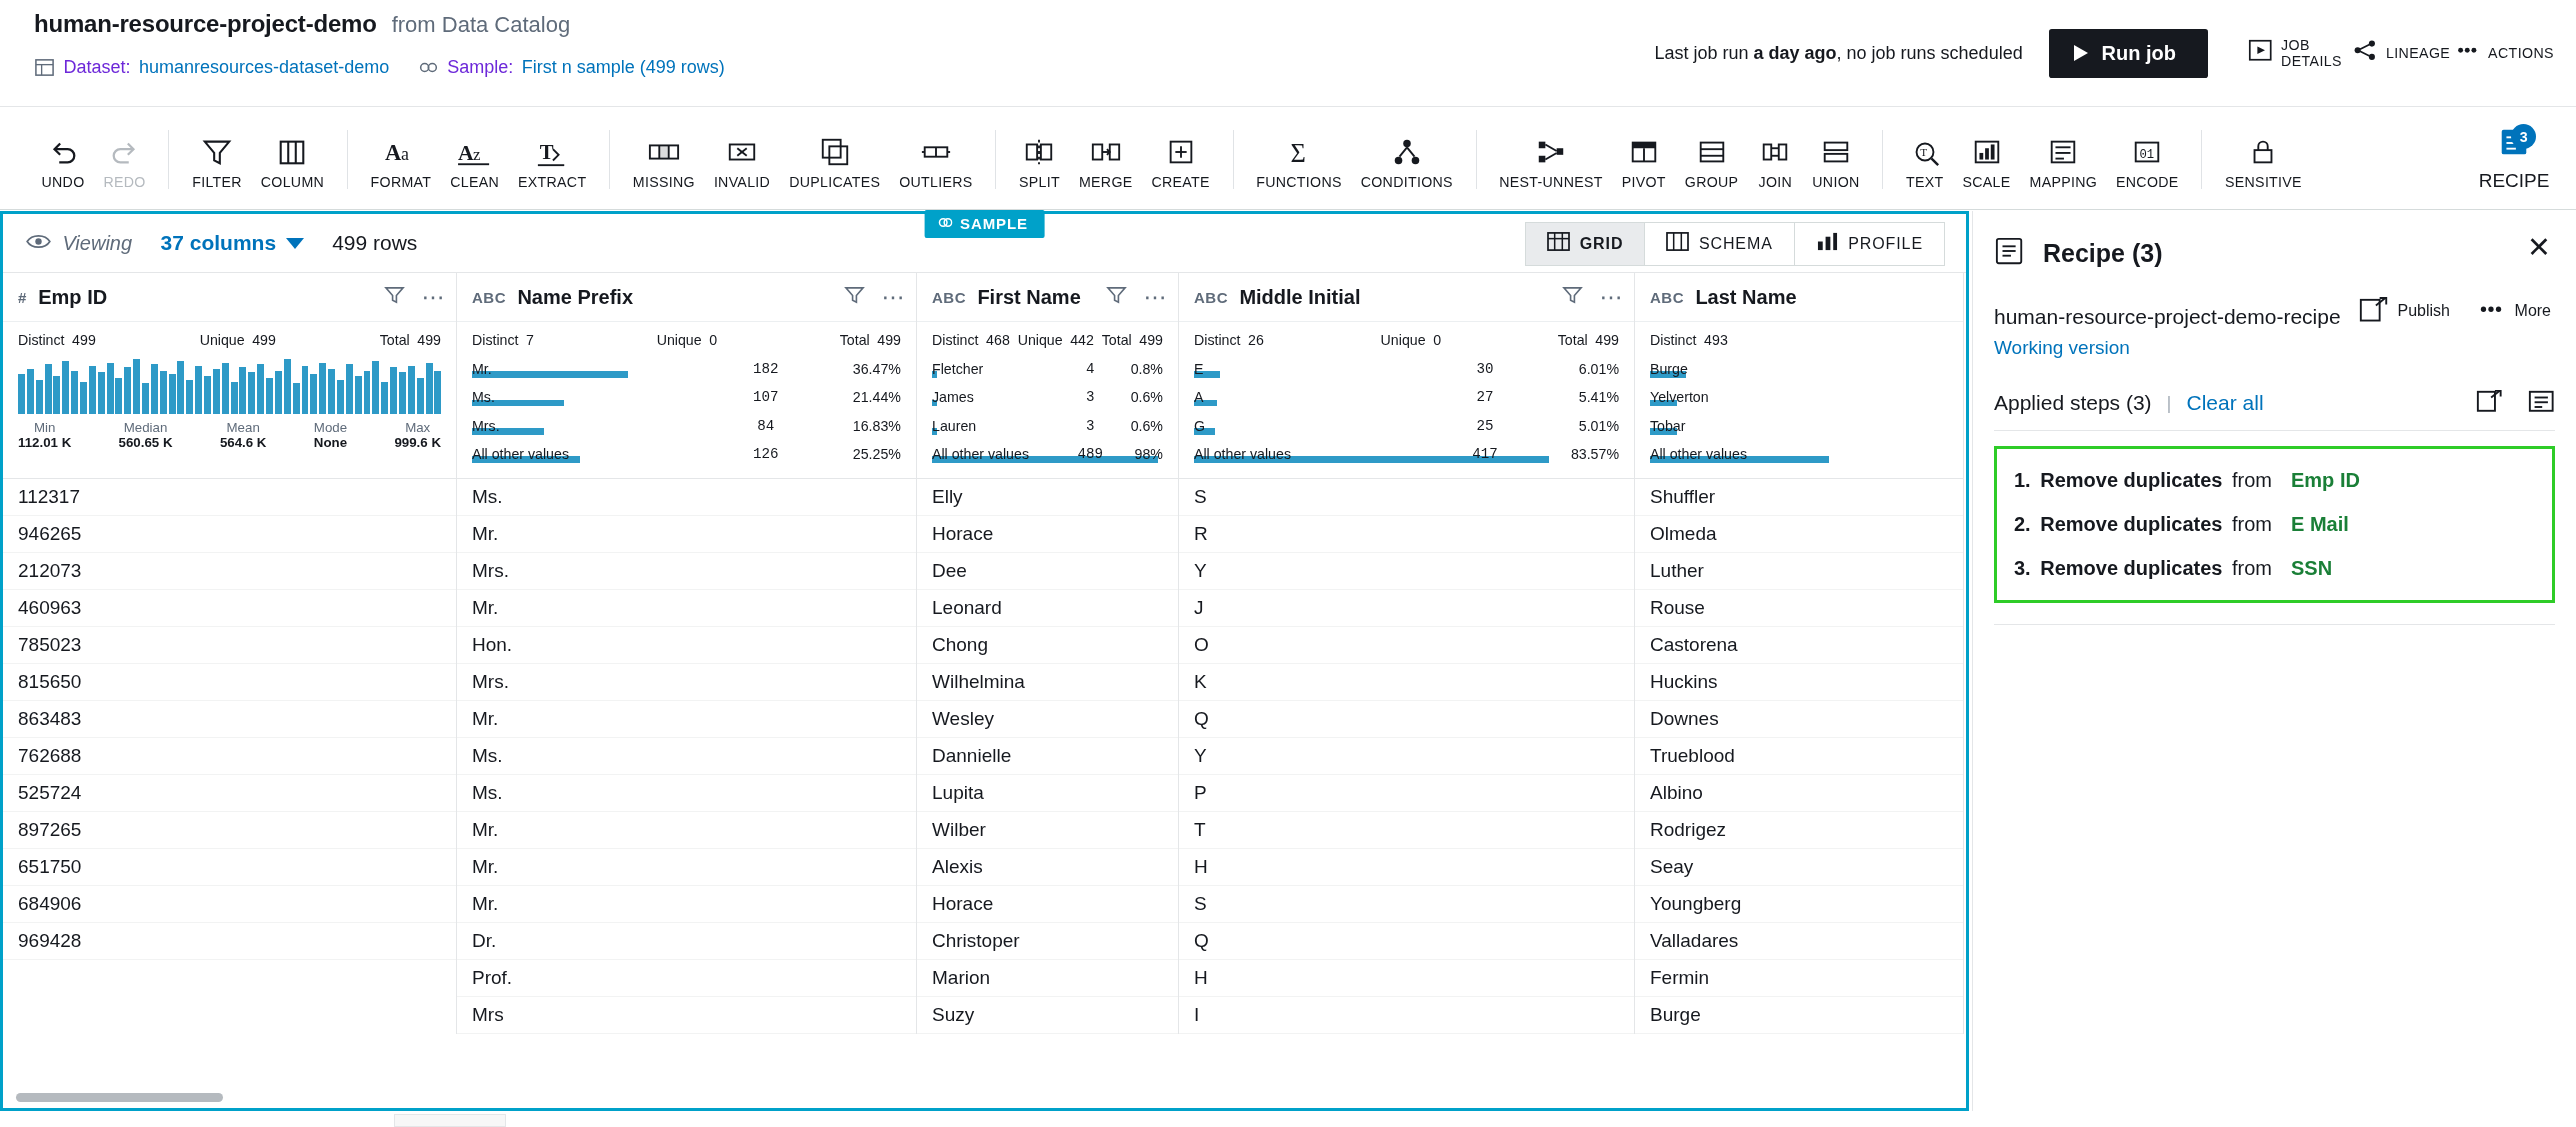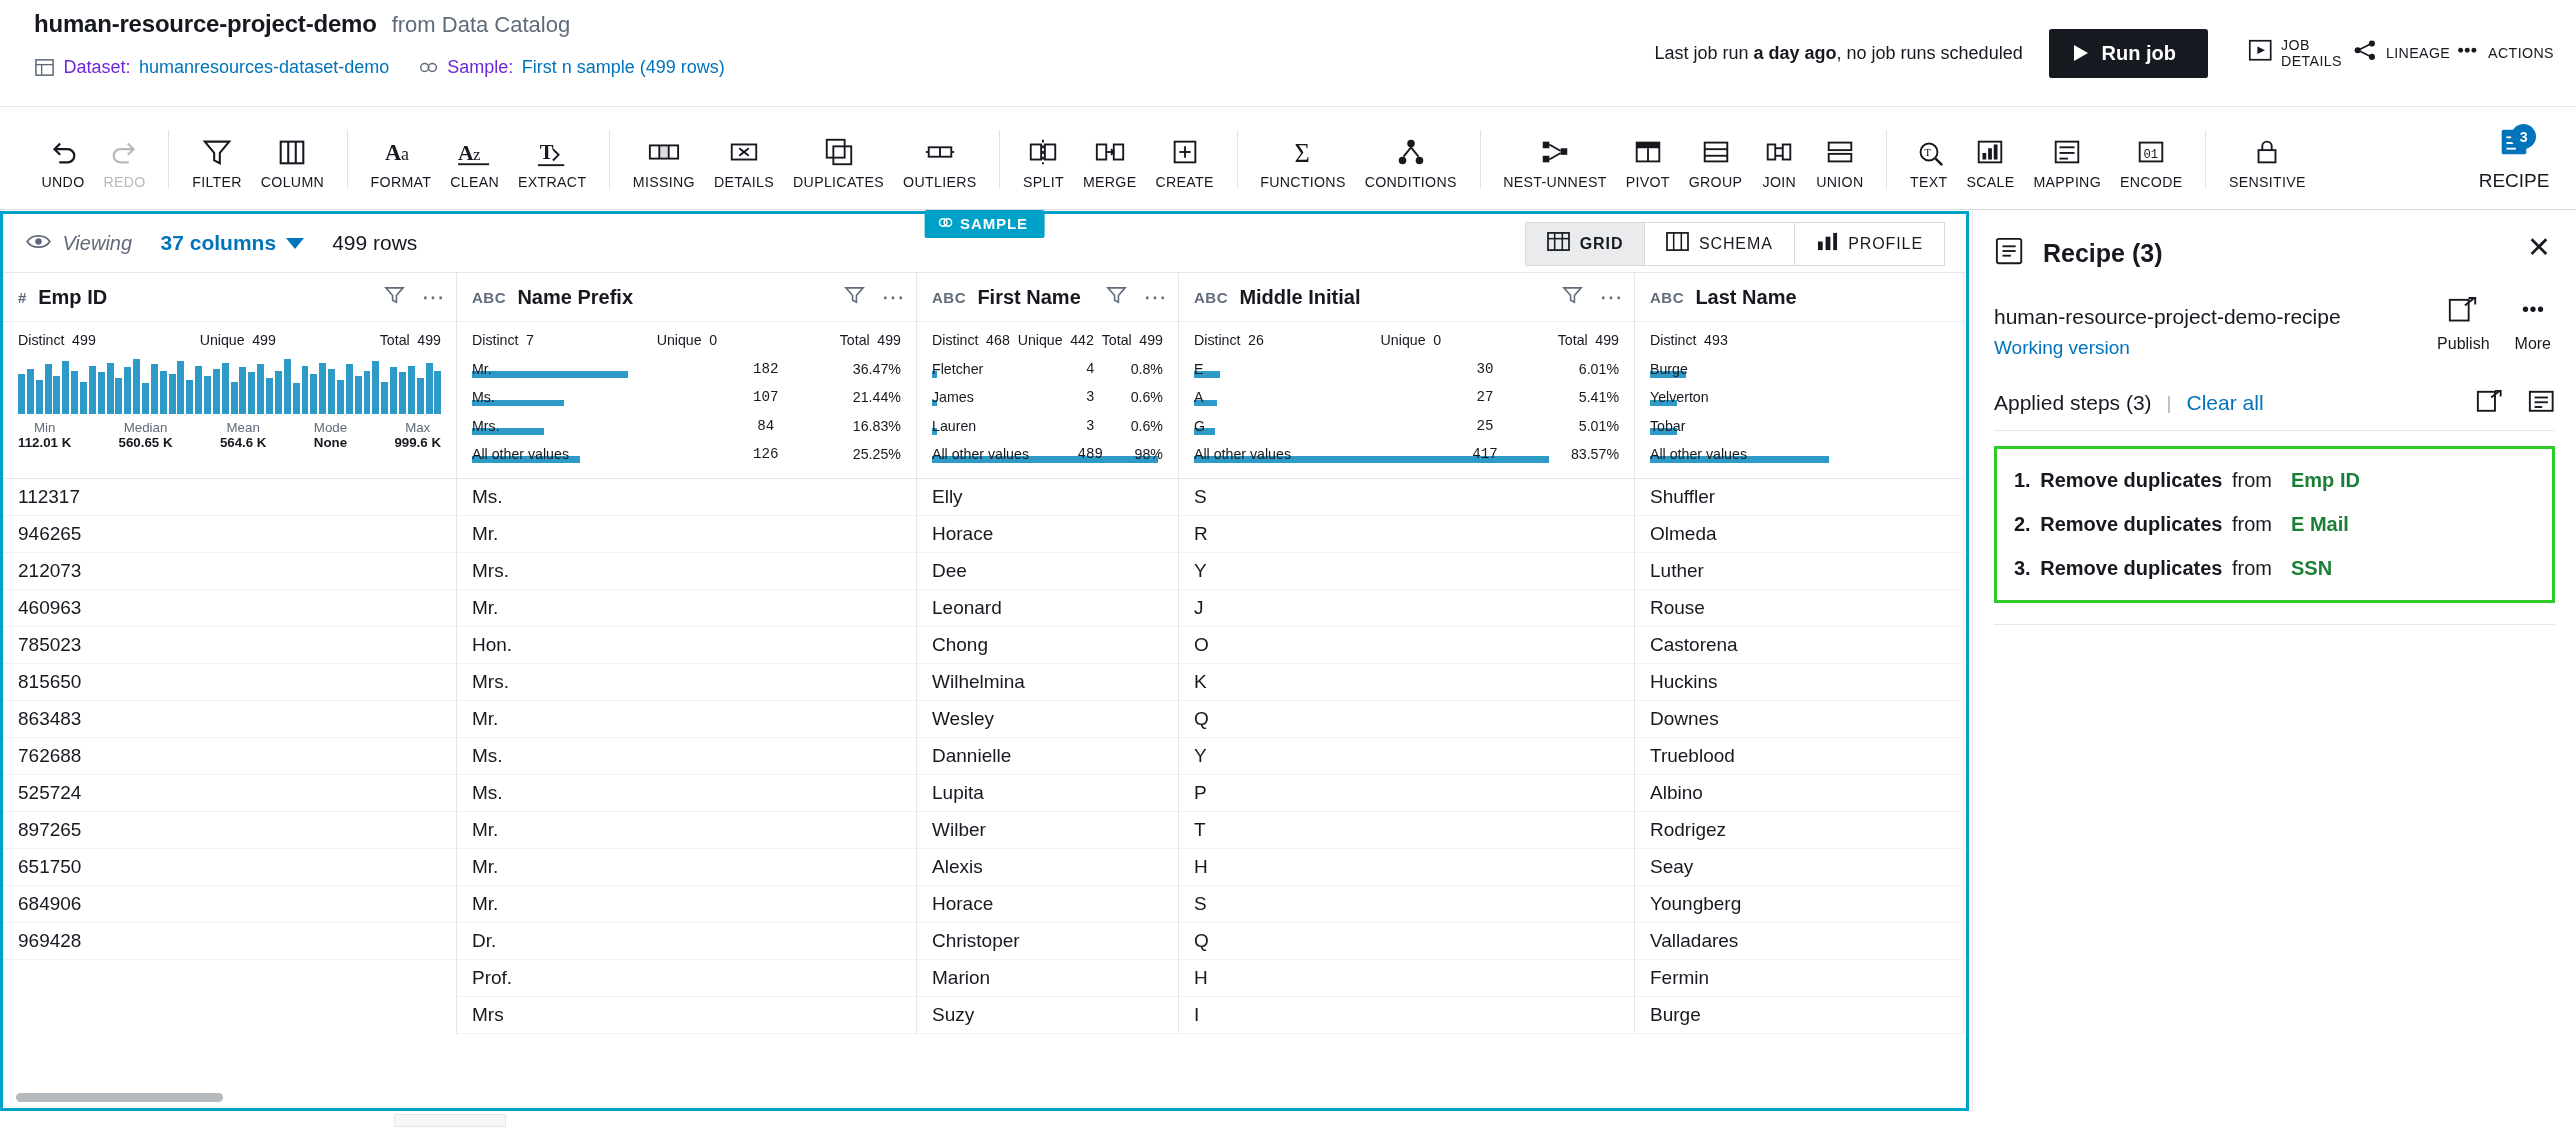--- a/index.html
+++ b/index.html
@@ -93,21 +93,21 @@
   .hscroll .thumb { position:absolute; left:13.3px; top:5.7px; width:207px; height:9.5px; background:#b5babf; border-radius:4.7px; }
 
   
   .recipe-panel { position:absolute; left:1972px; top:211px; width:604px; height:900px; background:#fff; border-left:0.9px solid #e4e6e8; }
   .rp-head { display:flex; align-items:center; gap:17px; padding:25px 21px 19px 21px; }
   .rp-title { font-size:25px; font-weight:bold; }
   .rp-close { position:absolute; right:25px; top:25px; cursor:pointer; color:#16191f; font-size:28.5px; line-height:23px; }
   .rp-name { padding:13.3px 21px 0 21px; font-size:21px; color:#16191f; line-height:1.35; width:408px; }
   .rp-version { padding:5.7px 21px 0 21px; font-size:19px; color:#0073bb; cursor:pointer; }
   .rp-actions { position:absolute; right:25px; top:84px; display:flex; gap:25px; }
-  .rp-act { display:flex; flex-direction:column; align-items:center; gap:7.6px; cursor:pointer; font-size:16px; color:#16191f; }
+  .rp-act { display:flex; flex-direction:row; align-items:center; gap:7.6px; cursor:pointer; font-size:16px; color:#16191f; }
   .rp-steps-bar { display:flex; align-items:center; gap:15px; margin:32px 21px 0 21px; padding-bottom:15px; border-bottom:0.9px solid #e4e6e8; position:relative; }
   .rp-steps-bar .t { font-size:21px; color:#16191f; }
   .rp-steps-bar .sep { color:#aab2bb; }
   .rp-steps-bar .clear { font-size:21px; color:#0073bb; cursor:pointer; }
   .rp-steps-icons { position:absolute; right:0; top:-3.8px; display:flex; gap:23px; color:#16191f; }
   .steps-box { margin:15px 21px 0 21px; border:3.8px solid #2ecc28; padding:9.5px 0 9.5px 0; }
   .step { display:flex; align-items:baseline; gap:9.5px; padding:10.4px 17px; font-size:20px; }
   .step .idx { font-weight:bold; }
   .step .act { font-weight:bold; }
   .step .from { color:#16191f; }
@@ -281,21 +281,21 @@
         <span class="lbl">MISSING</span>
       </div>
       <div class="tb-item">
         <span class="ic">
           <svg width="32" height="32" viewBox="0 0 34 34">
               <rect x="4" y="9" width="26" height="16" fill="none" stroke="#16191f" stroke-width="2"></rect>
               <line x1="12" y1="13" x2="22" y2="21" stroke="#16191f" stroke-width="2"></line>
               <line x1="22" y1="13" x2="12" y2="21" stroke="#16191f" stroke-width="2"></line>
             </svg>
         </span>
-        <span class="lbl">DETAILS</span>
+        <span class="lbl">INVALID</span>
       </div>
       <div class="tb-item">
         <span class="ic">
           <svg width="32" height="32" viewBox="0 0 34 34">
               <rect x="4" y="4" width="19" height="19" fill="none" stroke="#16191f" stroke-width="2"></rect>
               <rect x="11" y="11" width="19" height="19" fill="none" stroke="#16191f" stroke-width="2"></rect>
             </svg>
         </span>
         <span class="lbl">DUPLICATES</span>
       </div>

